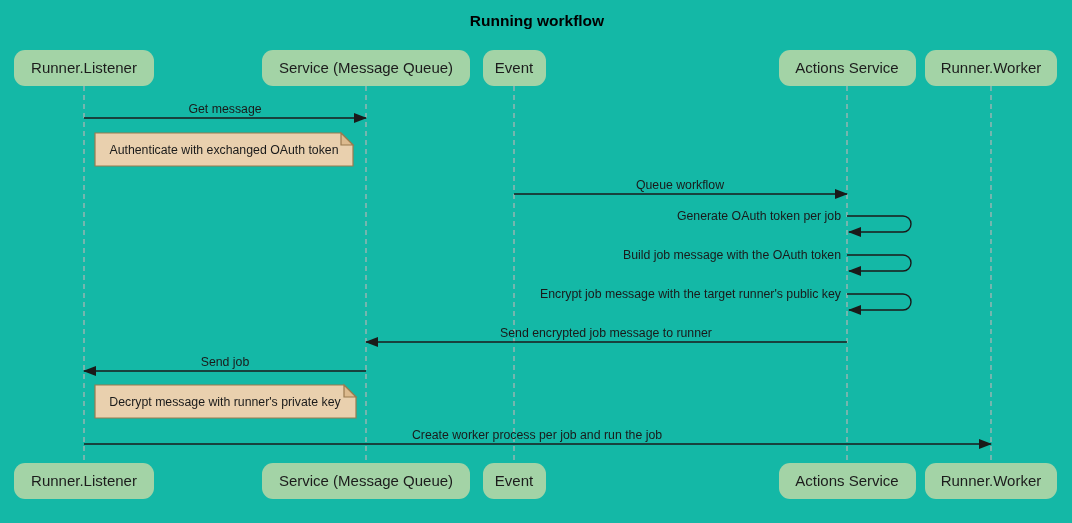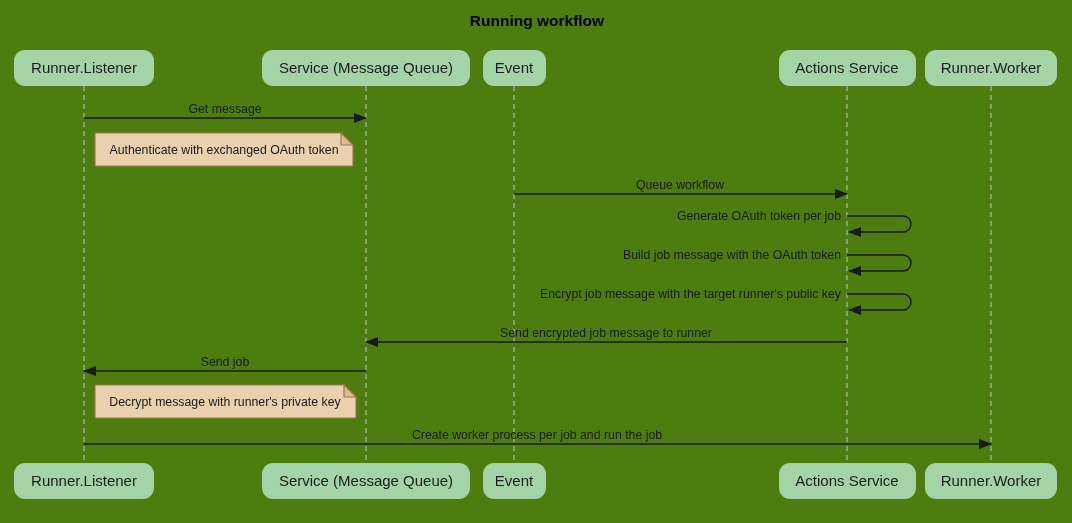--- a/index.html
+++ b/index.html
@@ -5,21 +5,21 @@
   html, body {
     margin: 0;
     padding: 0;
     background: #ffffff;
     font-family: "Liberation Sans", sans-serif;
   }
   .stage {
     position: relative;
     width: 1072px;
     height: 523px;
-    background: #4d7c0f;
+    background: #14b8a6;
     overflow: hidden;
   }
   svg { display: block; }
   .participant-rect { stroke: none; }
   .participant-label {
     font-family: "Liberation Sans", sans-serif;
     font-size: 15px;
     fill: #1c1c1c;
   }
   .title-label {

